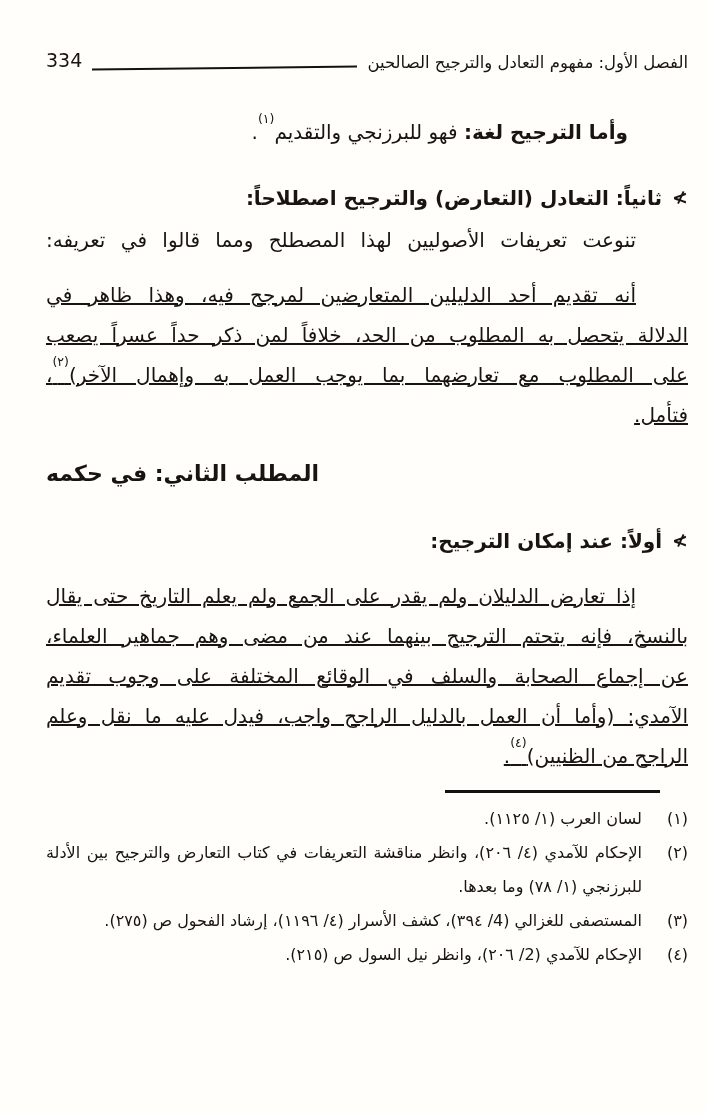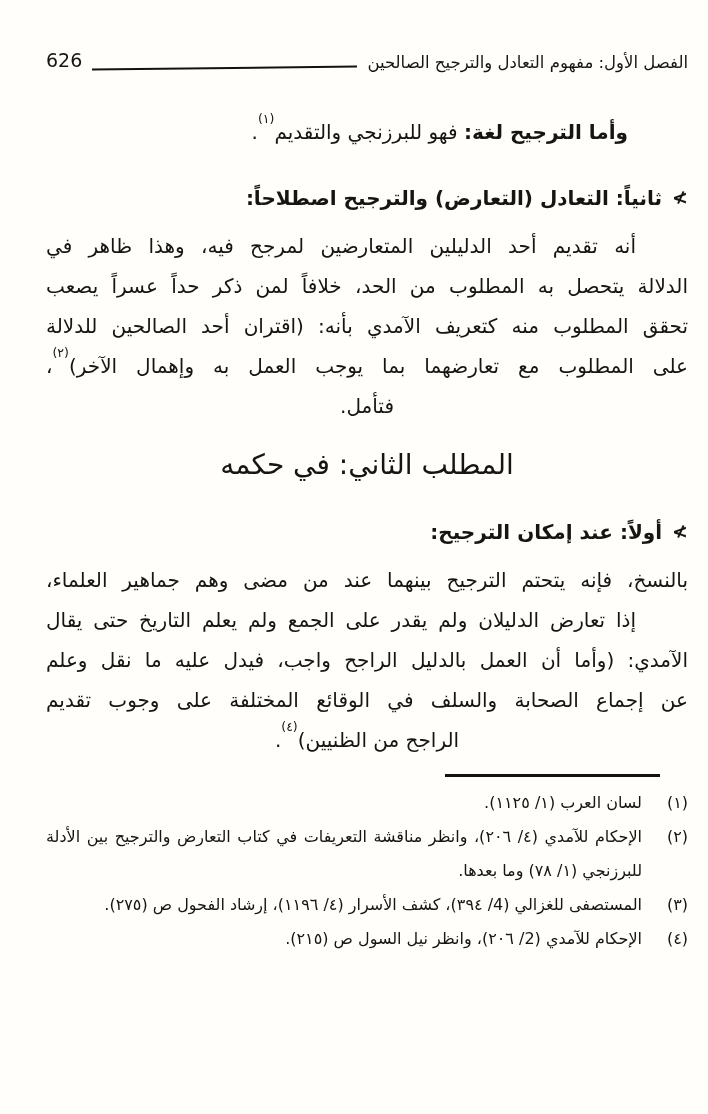--- a/index.html
+++ b/index.html
@@ -59,37 +59,37 @@
     font-weight: bold;
     transform: translateY(-1px);
   }
 
   .line {
     margin: 0;
     font-size: 20px;
     line-height: 40px;
   }
   .jfull { text-align: justify; text-align-last: justify; }
-  .lastline { text-align: center; }
+  .lastline { text-align: right; }
   .indent { text-indent: 52px; }
-  .para { margin-top: 8px; }
+  .para { margin-top: 15px; text-decoration: underline; }
   .lead-line { margin-top: 2px; }
 
   .fnref {
     font-size: 12.5px;
     position: relative;
     top: -0.62em;
     line-height: 0;
   }
 
   .center-heading {
     margin: 18px 0 0;
-    text-align: center;
-    font-size: 28px;
-    font-weight: normal;
+    text-align: left;
+    font-size: 22px;
+    font-weight: bold;
     line-height: 42px;
   }
 
   
   .footnotes { margin-top: 14px; font-size: 16px; }
   .fn-separator {
     width: 215px;
     border-top: 3px solid #141210;
     margin: 0 28px 9px 0;
   }
@@ -98,53 +98,53 @@
   .fn-text { flex: 1 1 auto; text-align: justify; }
 </style>
 </head>
 <body>
 
 <div class="page">
 
   <header class="page-header">
     <span class="chapter-title">الفصل الأول: مفهوم التعادل والترجيح الصالحين</span>
     <span class="header-rule"></span>
-    <span class="page-number">626</span>
+    <span class="page-number">334</span>
   </header>
 
   <main class="page-body">
 
     <p class="intro-line"><strong class="lead">وأما الترجيح لغة:</strong><span> فهو للبرزنجي والتقديم</span><sup class="fnref">(١)</sup><span>.</span></p>
 
     <h2 class="subheading">
       <span class="marker">≮</span>
       <span>ثانياً: التعادل (التعارض) والترجيح اصطلاحاً:</span>
     </h2>
 
+    <p class="line jfull indent lead-line">تنوعت تعريفات الأصوليين لهذا المصطلح ومما قالوا في تعريفه:</p>
 
     <div class="para">
       <p class="line jfull indent">أنه تقديم أحد الدليلين المتعارضين لمرجح فيه، وهذا ظاهر في</p>
       <p class="line jfull">الدلالة يتحصل به المطلوب من الحد، خلافاً لمن ذكر حداً عسراً يصعب</p>
-      <p class="line jfull">تحقق المطلوب منه كتعريف الآمدي بأنه: (اقتران أحد الصالحين للدلالة</p>
       <p class="line jfull"><span>على المطلوب مع تعارضهما بما يوجب العمل به وإهمال الآخر)</span><sup class="fnref">(٢)</sup><span>،</span></p>
       <p class="line lastline">فتأمل.</p>
     </div>
 
     <h1 class="center-heading">المطلب الثاني: في حكمه</h1>
 
     <h2 class="subheading">
       <span class="marker">≮</span>
       <span>أولاً: عند إمكان الترجيح:</span>
     </h2>
 
     <div class="para">
+      <p class="line jfull indent">إذا تعارض الدليلان ولم يقدر على الجمع ولم يعلم التاريخ حتى يقال</p>
       <p class="line jfull">بالنسخ، فإنه يتحتم الترجيح بينهما عند من مضى وهم جماهير العلماء،</p>
-      <p class="line jfull indent">إذا تعارض الدليلان ولم يقدر على الجمع ولم يعلم التاريخ حتى يقال</p>
+      <p class="line jfull">عن إجماع الصحابة والسلف في الوقائع المختلفة على وجوب تقديم</p>
       <p class="line jfull">الآمدي: (وأما أن العمل بالدليل الراجح واجب، فيدل عليه ما نقل وعلم</p>
-      <p class="line jfull">عن إجماع الصحابة والسلف في الوقائع المختلفة على وجوب تقديم</p>
       <p class="line lastline"><span>الراجح من الظنيين)</span><sup class="fnref">(٤)</sup><span>.</span></p>
     </div>
 
   </main>
 
   <footer class="footnotes">
     <div class="fn-separator"></div>
 
     <div class="footnote">
       <span class="fn-num">(١)</span>

